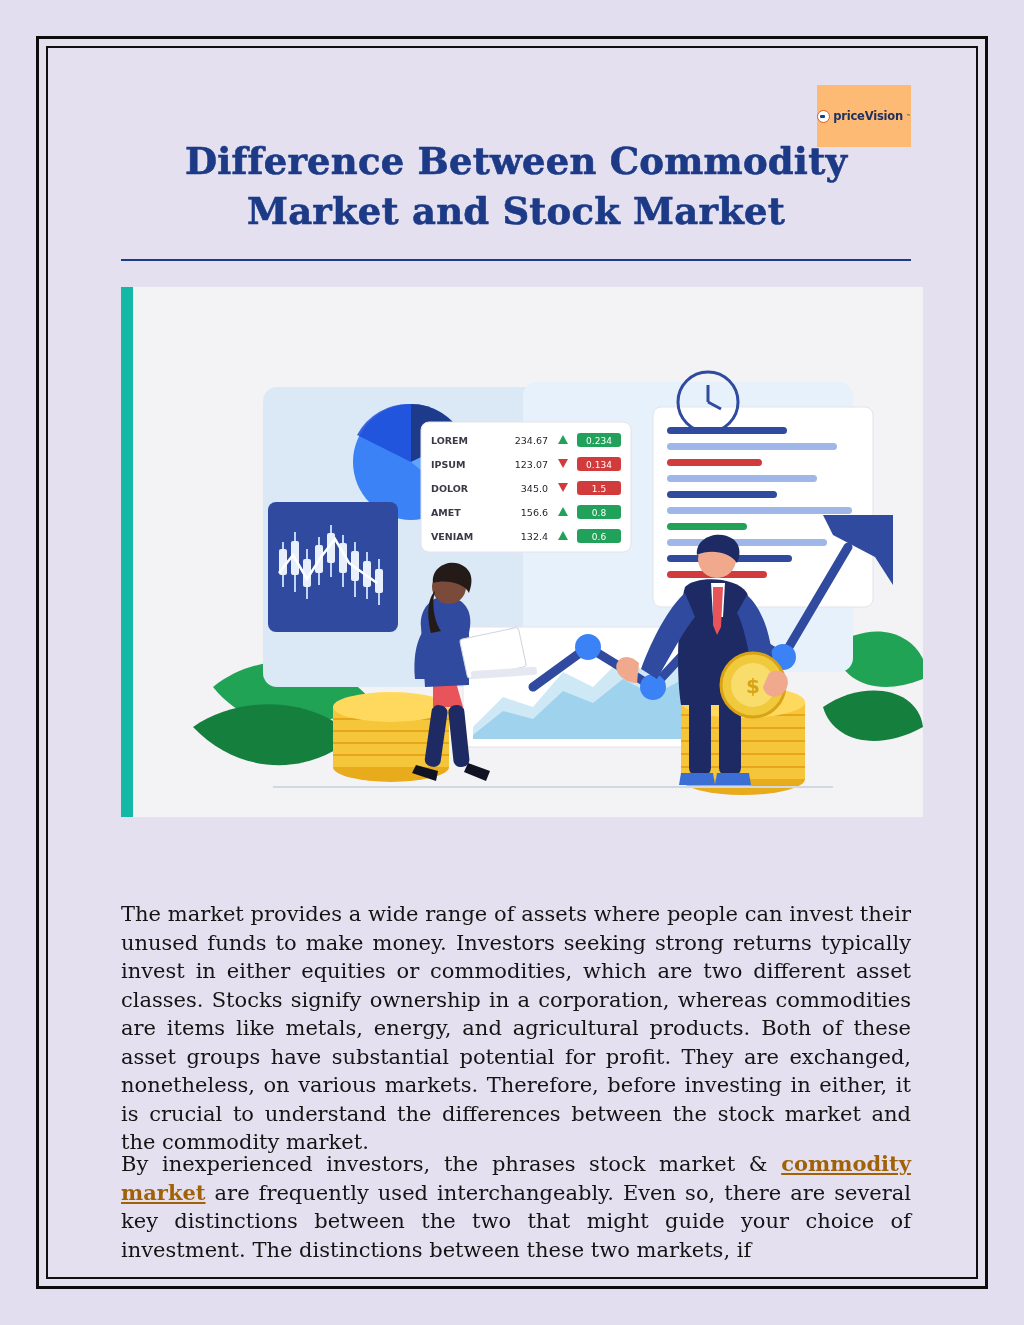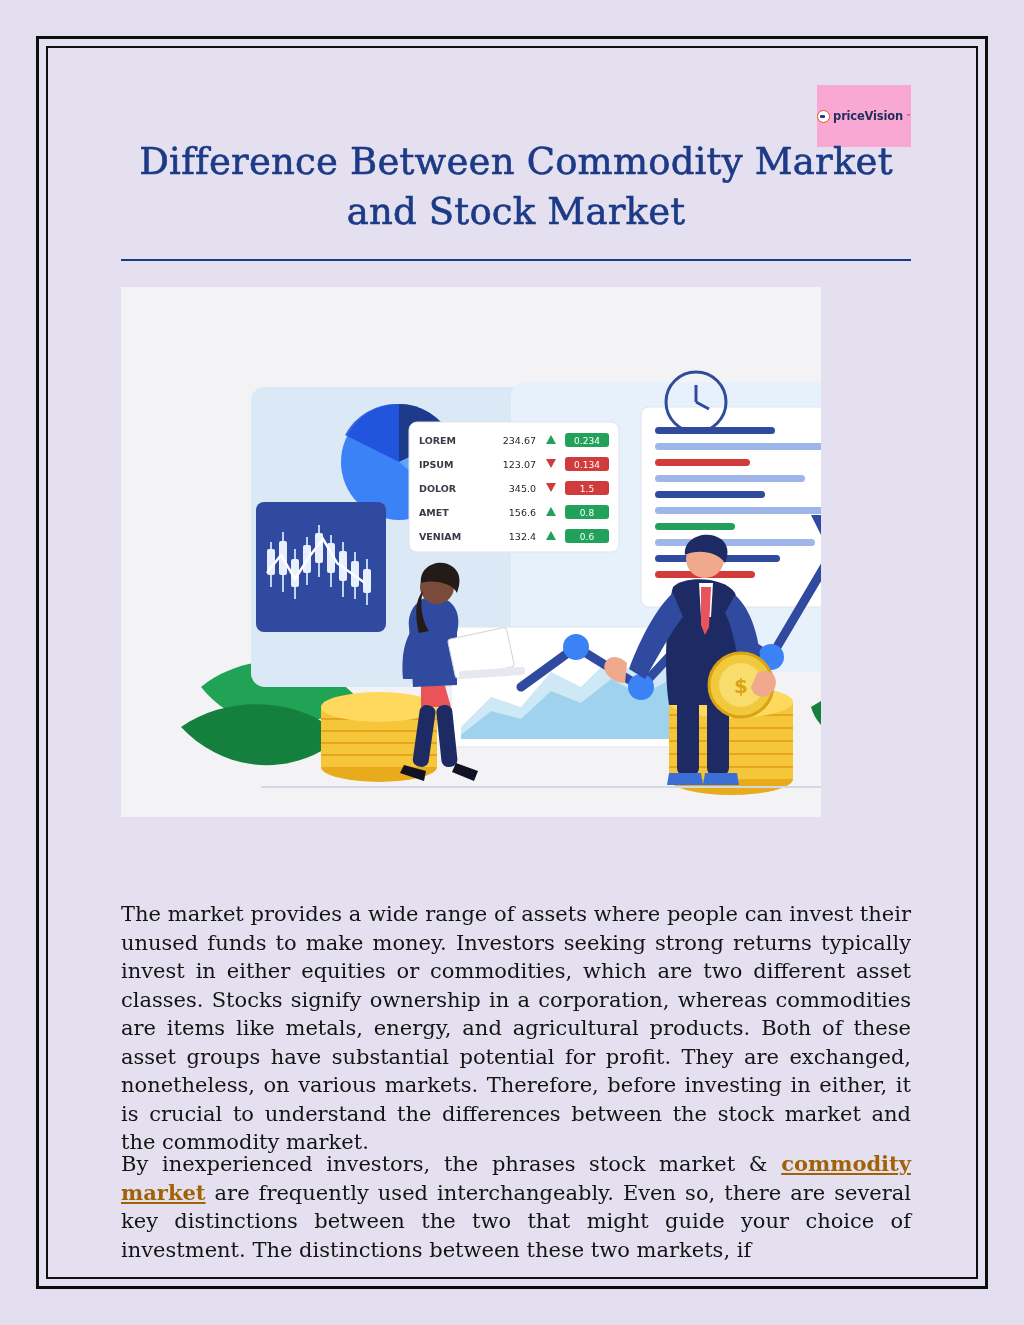--- a/index.html
+++ b/index.html
@@ -40,24 +40,24 @@
     height: 1190px;
   }
 
   
   .logo-box {
     position: absolute;
     right: 0px;
     top: 26px;
     width: 94px;
     height: 62px;
-    background: #f9a8d4;
+    background: #fdba74;
     display: flex;
     align-items: center;
-    justify-content: center;
+    justify-content: flex-end;
   }
   .logo-inner {
     display: flex;
     align-items: center;
     gap: 3px;
   }
   .logo-mark {
     width: 11px;
     height: 11px;
     border-radius: 50%;
@@ -91,45 +91,46 @@
   }
 
   
   .title {
     position: absolute;
     left: 0;
     top: 78px;
     width: 790px;
     text-align: center;
     font-family: "DejaVu Serif", serif;
-    font-weight: normal;
+    font-weight: bold;
     font-size: 37px;
     line-height: 1.35;
     color: #1c3a86;
     letter-spacing: 0.2px;
     -webkit-text-stroke: 0.6px #1c3a86;
   }
   .rule {
     position: absolute;
     left: 0;
     top: 200px;
     width: 790px;
     height: 2px;
     background: #1c3a86;
   }
 
   
   .hero {
     position: absolute;
     left: 0;
     top: 228px;
-    width: 700px;
+    width: 790px;
     height: 530px;
     background: #14b8a6;
     overflow: hidden;
+    padding-left: 12px;
   }
   .hero svg { display: block; }
 
   
   .para {
     position: absolute;
     width: 790px;
     font-family: "DejaVu Serif", serif;
     font-size: 21px;
     line-height: 28.5px;

